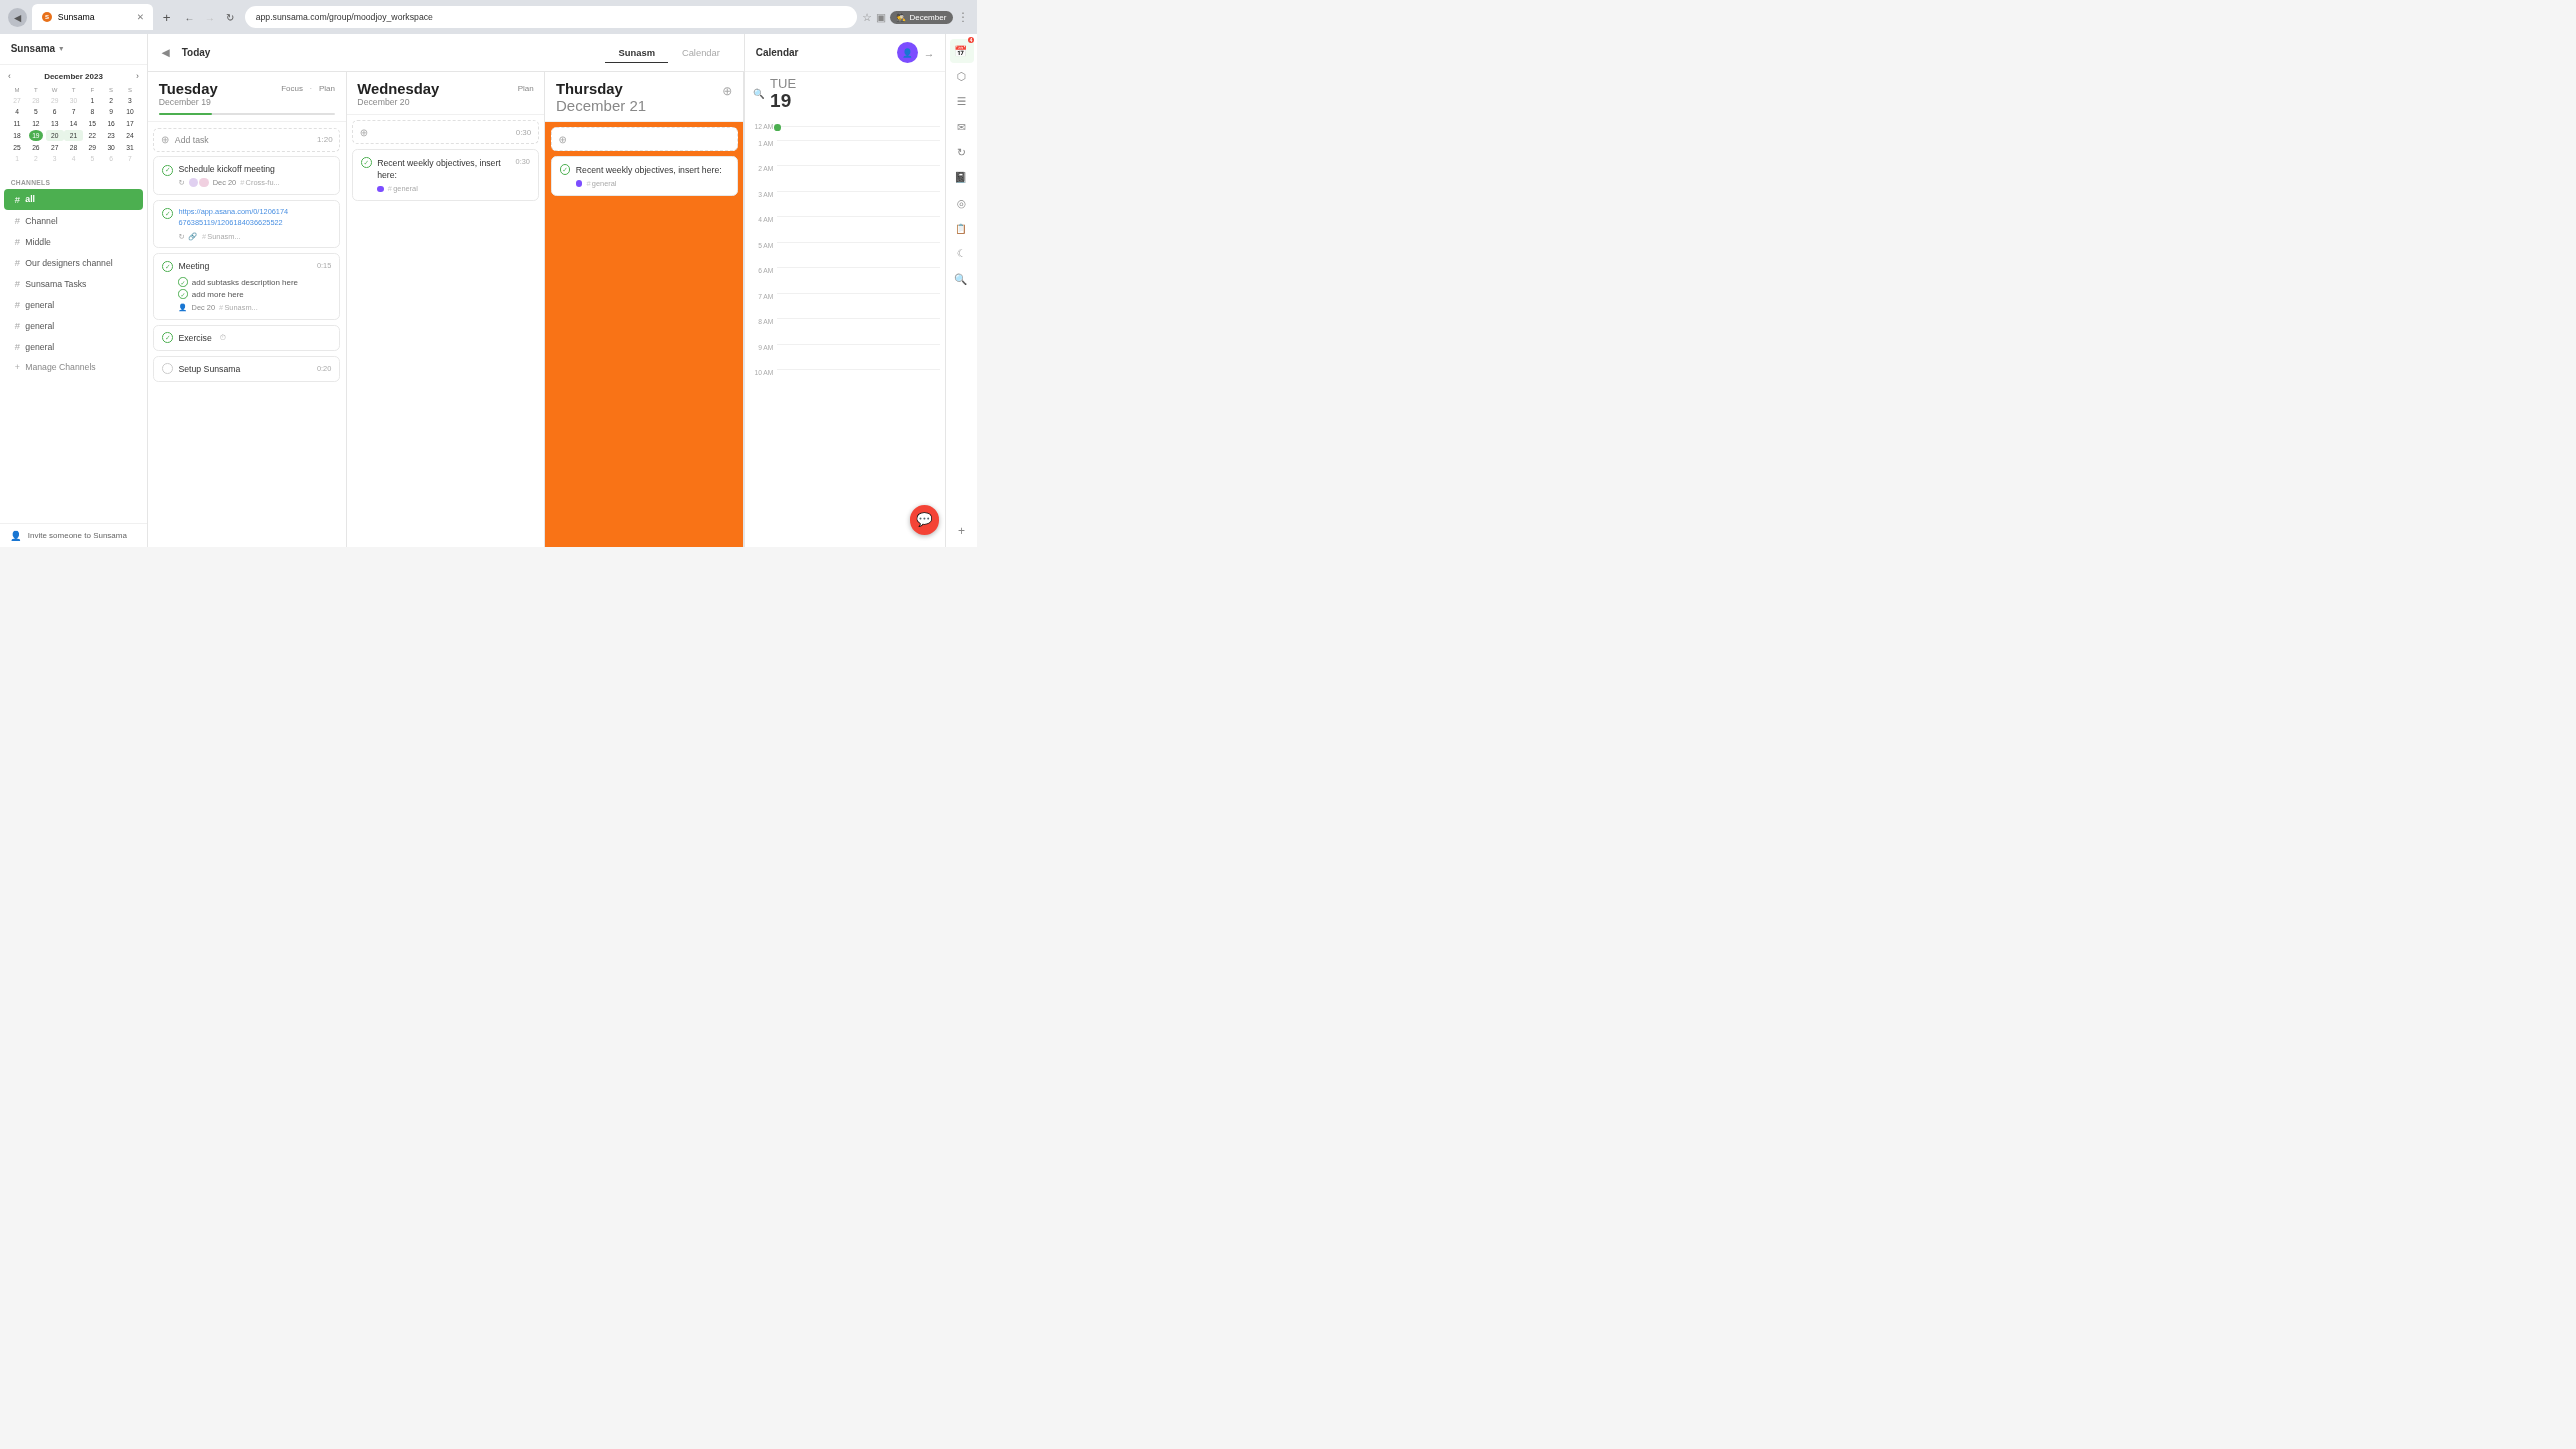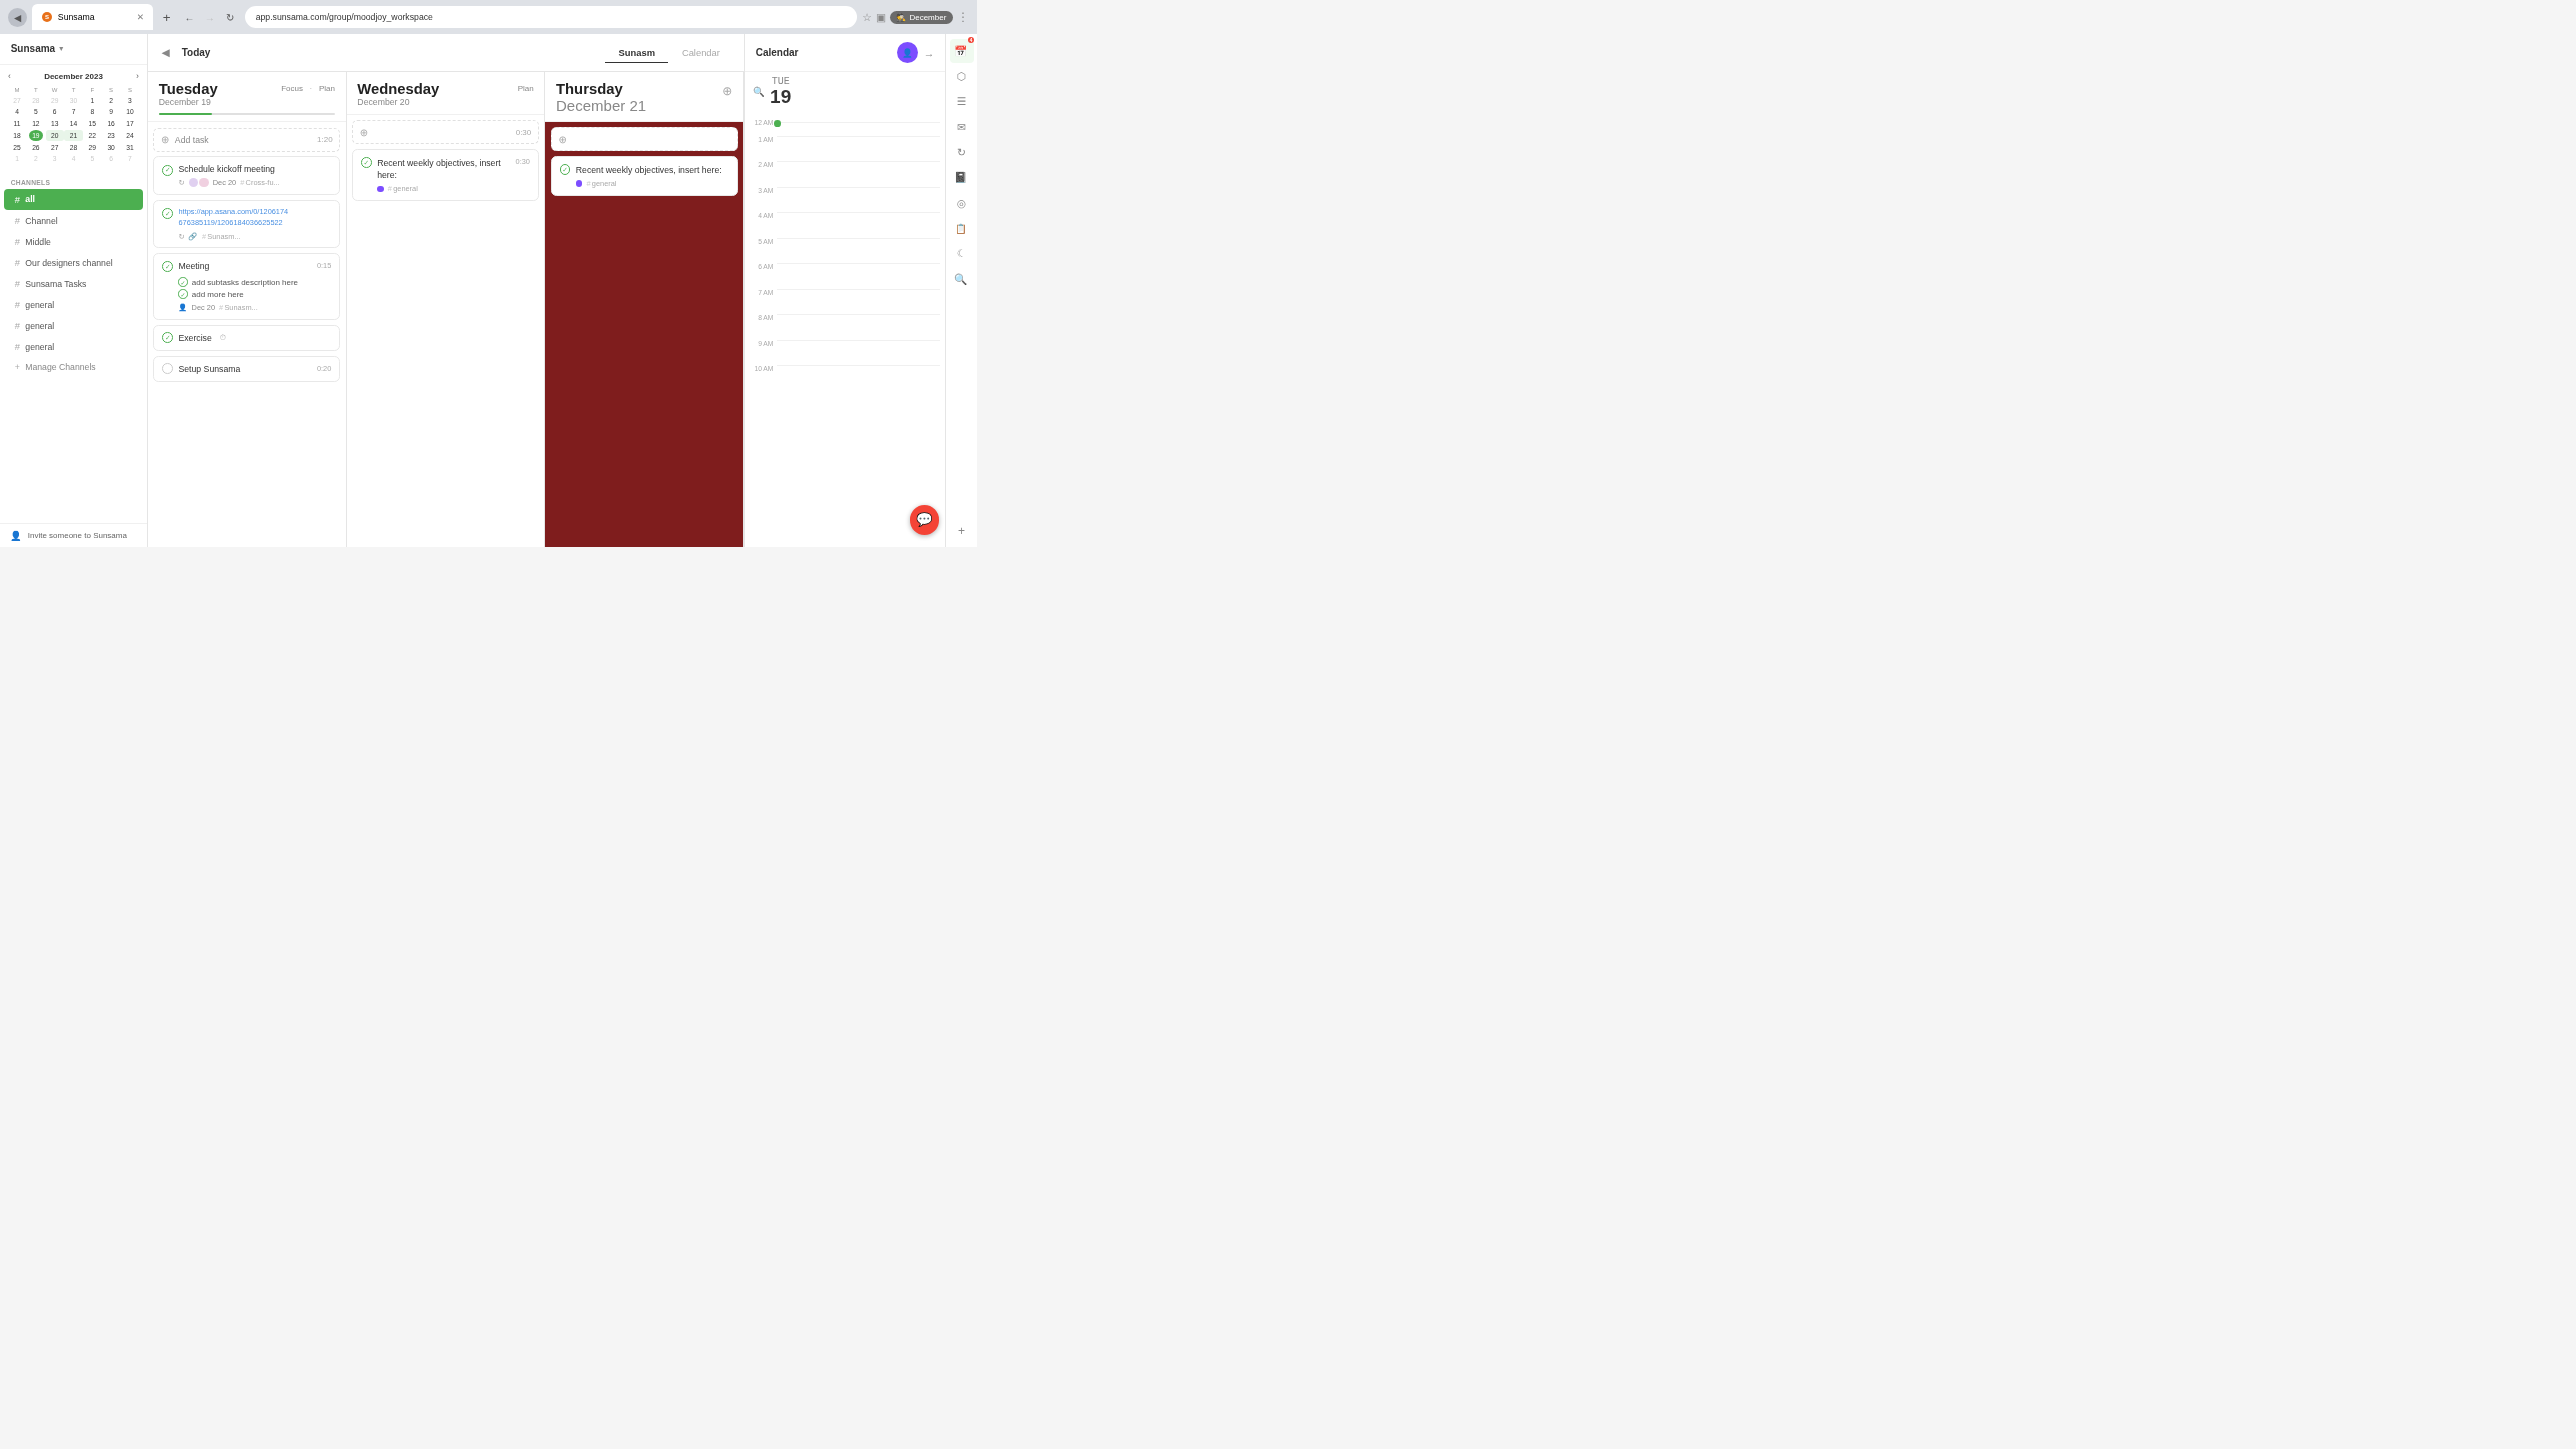--- a/index.html
+++ b/index.html
@@ -311,21 +311,21 @@
               <div style="width:6.7px; height:6.7px; border-radius:50%; background:#7c4dff; flex-shrink:0;"></div>
               <span style="font-size:7.4px; color:#aaa; display:flex; align-items:center; gap:1.3px;">
                   <span style="color:#ccc;">#</span>
                   <span>general</span>
                 </span>
             </div>
           </div>
         </div>
       </div>
 
-      <div style="flex:1; border-right:0.7px solid #e5e5e5; display:flex; flex-direction:column; min-width:0; background:#7f1d1d;">
+      <div style="flex:1; border-right:0.7px solid #e5e5e5; display:flex; flex-direction:column; min-width:0; background:#f97316;">
         <div style="padding:9.4px 10.7px 6.7px; background:white; border-bottom:0.7px solid #f0f0f0;">
           <div style="display:flex; align-items:flex-start; justify-content:space-between;">
             <div>
               <div style="font-size:14.8px; font-weight:700; color:#222;">Thursday</div>
               <div style="font-size:15px; color:#888;text-align:right;">December 21</div>
             </div>
             <div style="color:#aaa; font-size:12px; cursor:pointer; padding-top:2.7px;">⊕</div>
           </div>
         </div>
         <div style="flex:1; overflow-y:auto; padding:5.4px; display:flex; flex-direction:column; gap:4.7px;">
@@ -359,21 +359,21 @@
     <div style="padding:8px 10.7px; display:flex; align-items:center; justify-content:space-between; border-bottom:0.7px solid #f0f0f0; height:38px;">
       <span style="font-size:10px; font-weight:600; color:#333;">Calendar</span>
       <div style="display:flex; align-items:center; gap:5.4px;">
         <div style="width:21.5px; height:21.5px; border-radius:50%; background:#7c4dff; display:flex; align-items:center; justify-content:center; color:white; font-size:8.7px; cursor:pointer;">👤</div>
         <button style="background:none; border:none; cursor:pointer; color:#888; font-size:10.7px;">→</button>
       </div>
     </div>
     <div style="display:flex; align-items:center; padding:4px 8px; gap:5.4px;">
       <button style="background:none; border:none; cursor:pointer; color:#888; font-size:9.4px;">🔍</button>
       <div>
-        <div style="font-size:10px; color:#888; text-align:center;font-family:Liberation Mono, monospace;">TUE</div>
+        <div style="font-size:13px; color:#888; text-align:center;">TUE</div>
         <div style="font-size:19px; font-weight:600; color:#333; line-height:1;">19</div>
       </div>
     </div>
     <div style="flex:1; overflow-y:auto; padding:0 5.4px; position:relative;">
 
       <div style="display:flex; align-items:center; min-height:25.5px; position:relative;">
         <span style="width:27px; font-size:6.7px; color:#aaa; text-align:right; padding-right:4px; flex-shrink:0;">12 AM</span>
         <div style="flex:1; border-top:0.7px solid #f0f0f0; position:relative;">
           <div style="width:6.7px; height:6.7px; background:#4CAF50; border-radius:50%; position:absolute; left:-3.4px; top:-3.4px; z-index:10;"></div>
         </div>

